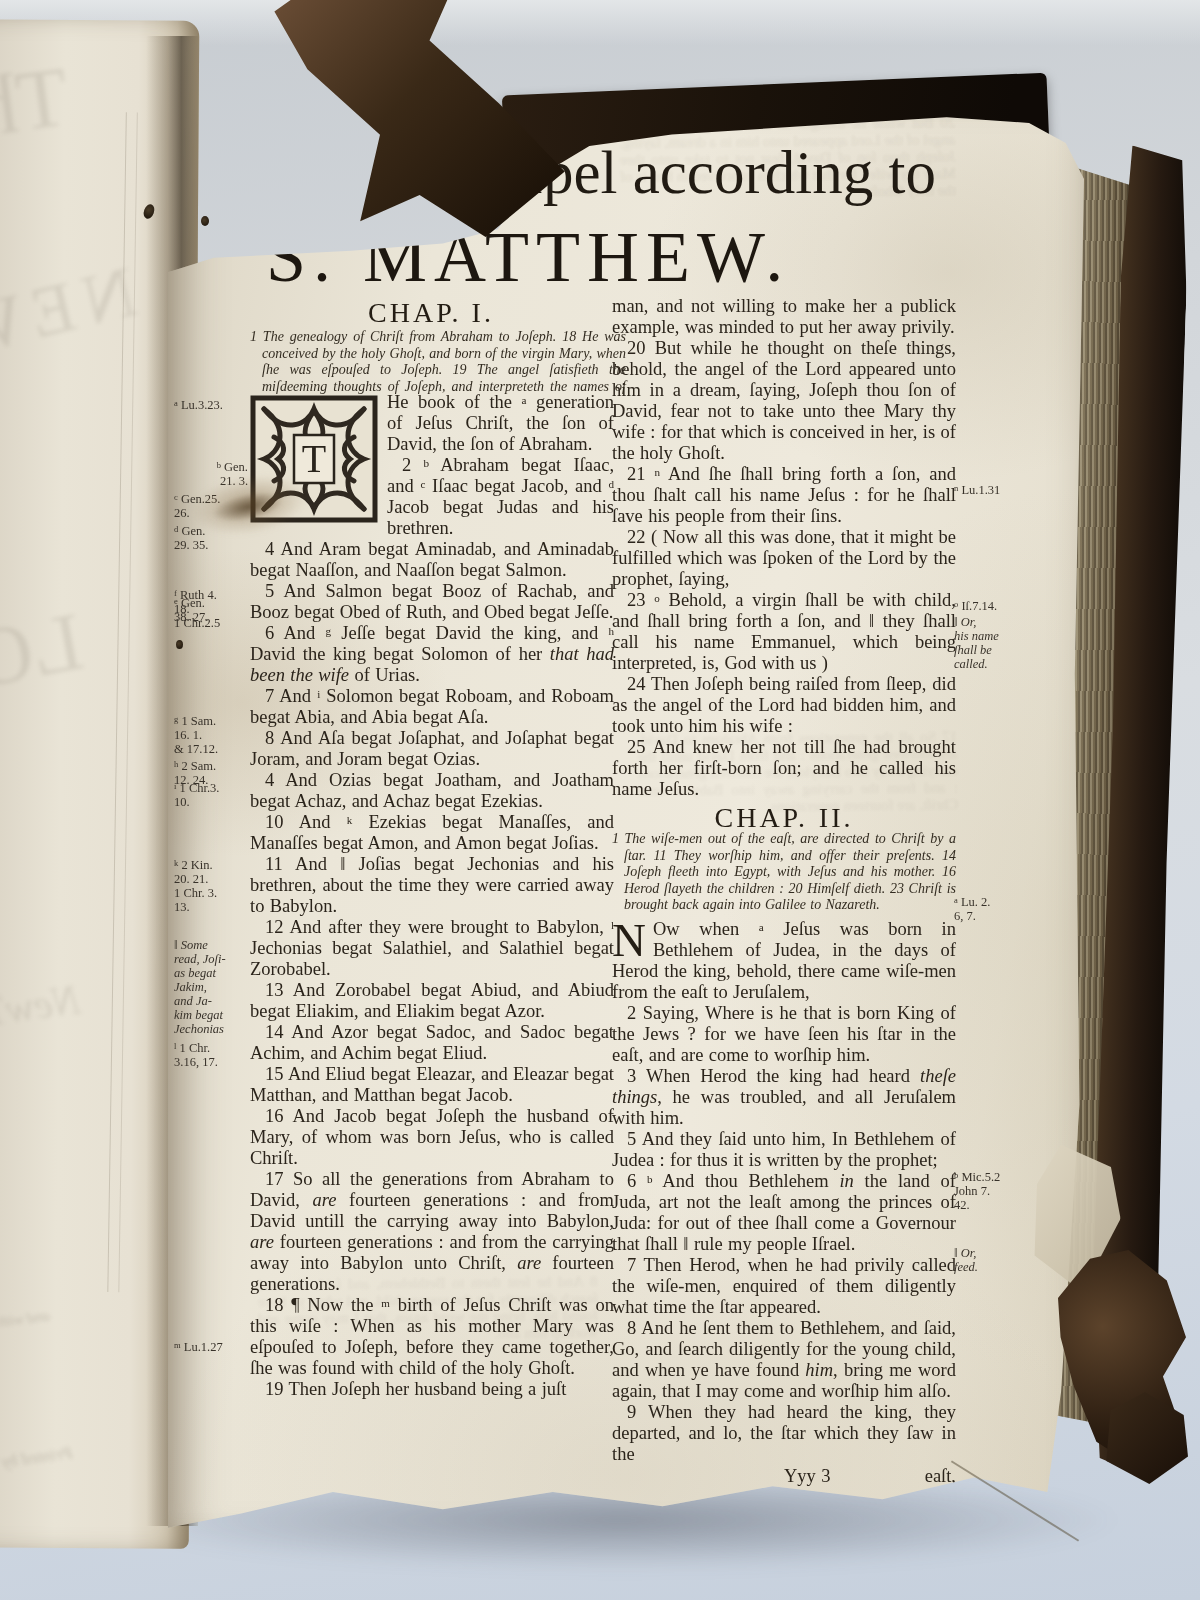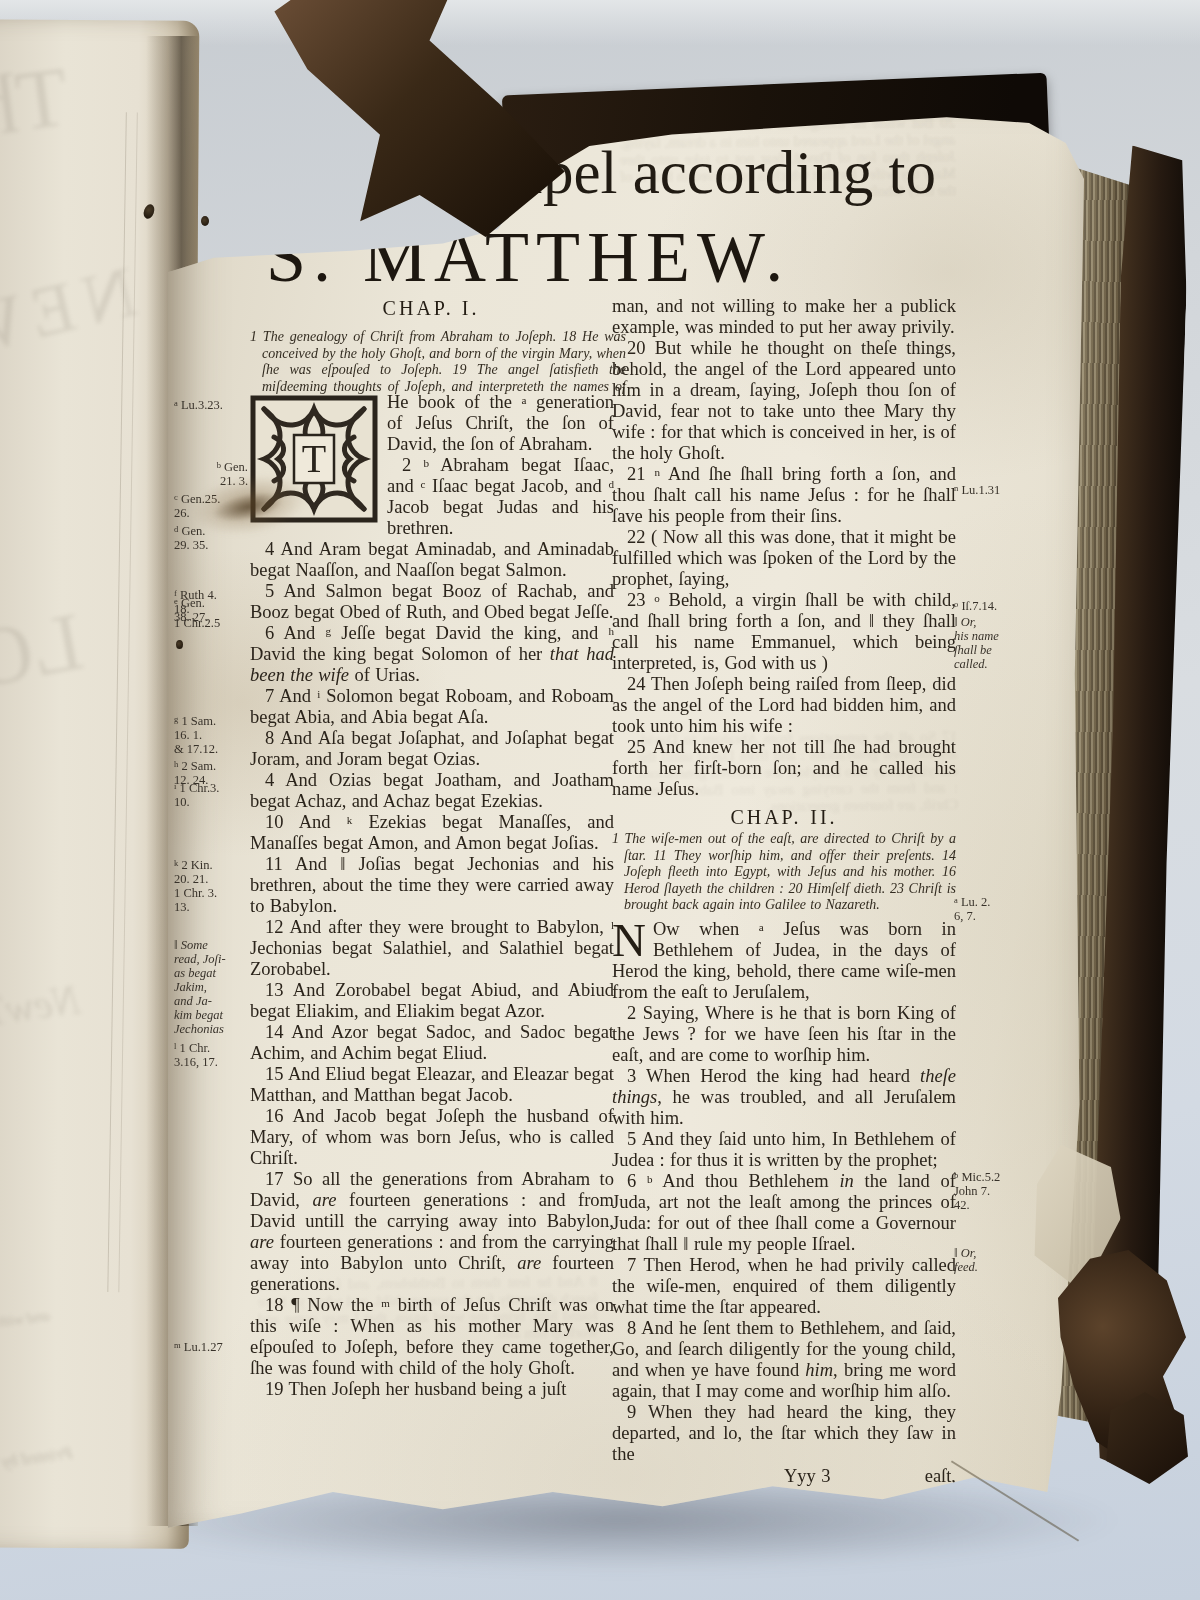--- a/index.html
+++ b/index.html
@@ -73,21 +73,21 @@
 
   .bleed{position:absolute;transform:scaleX(-1) rotate(.6deg);filter:blur(1.8px);opacity:.07;
     font-size:15px;line-height:17px;text-align:justify;color:#3b332a;pointer-events:none;overflow:hidden;}
 
   .title1{position:absolute;left:108px;top:38px;width:706px;text-align:center;
     font-size:61px;color:#211b13;white-space:nowrap;}
   .pilcrow{font-size:.42em;vertical-align:.5em;margin-right:.3em;}
   .title2{position:absolute;left:98px;top:116px;width:726px;
     font-size:72px;letter-spacing:7px;color:#1d1710;white-space:nowrap;}
 
-  .chap-head{font-size:20px;letter-spacing:3px;color:#241d14;text-align:center;margin:0;font-weight:normal;}
+  .chap-head{font-size:28px;letter-spacing:3px;color:#241d14;text-align:center;margin:0;font-weight:normal;}
   .chap1-head{position:absolute;left:82px;top:197px;width:362px;}
   .summary{font-style:italic;font-size:14px;line-height:16.5px;text-align:justify;
     padding-left:12px;text-indent:-12px;color:#332c21;}
   .chap1-summary{position:absolute;left:82px;top:229px;width:364px;}
 
   .col{position:absolute;text-align:justify;font-size:18.5px;line-height:21px;word-spacing:.04em;}
   .col-left{left:82px;top:292px;width:364px;height:1126px;}
   .col-right{left:444px;top:196px;width:344px;height:1225px;}
   .verse{margin:0;text-indent:15px;}
   .verse.noindent{text-indent:0;}

